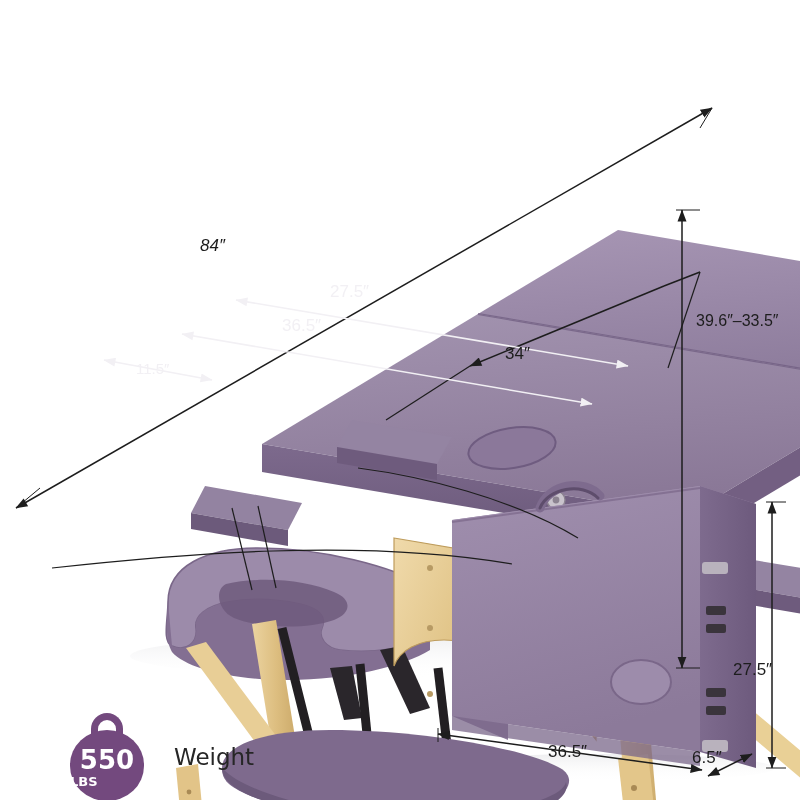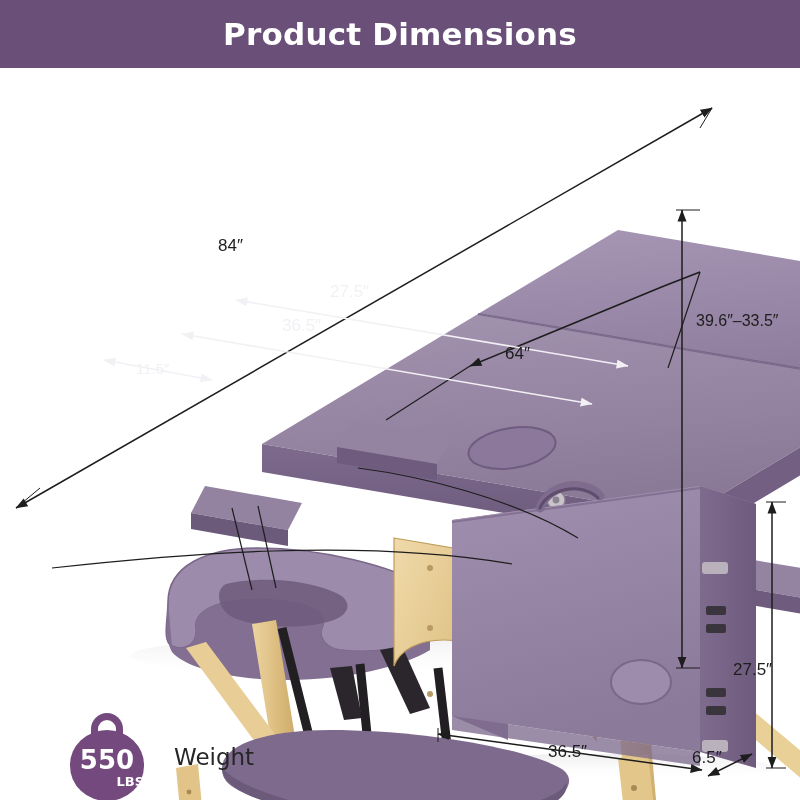--- a/index.html
+++ b/index.html
@@ -27,34 +27,31 @@
       display:flex;align-items:center;gap:30px;}
   #weight-badge{position:relative;width:74px;height:88px;}
   #weight-badge .handle{position:absolute;left:21px;top:0;width:32px;height:32px;
       border:7px solid #73497E;border-bottom:none;
       border-radius:16px 16px 0 0;box-sizing:border-box;}
   #weight-badge .body{position:absolute;left:0;top:17px;width:74px;height:71px;
       background:#73497E;border-radius:37px/35px;}
   #weight-badge .num{position:absolute;left:0;top:34px;width:74px;text-align:center;
       color:#fff;font-size:26px;font-weight:bold;line-height:1;
       font-family:"DejaVu Sans","Liberation Sans",sans-serif;}
-  #weight-badge .unit{position:absolute;left:0;top:62px;width:74px;text-align:right;
+  #weight-badge .unit{position:absolute;left:0;top:62px;width:74px;text-align:left;
       color:#fff;font-size:13px;font-weight:bold;line-height:1;
       font-family:"DejaVu Sans","Liberation Sans",sans-serif;}
   #weight-text{display:flex;flex-direction:row;color:#262626;font-size:23px;
       line-height:1.22;font-family:"DejaVu Sans","Liberation Sans",sans-serif;justify-content:center;}
 </style>
 </head>
 <body>
 
 <div id="page">
 
-  <div id="header-banner">
-    <div id="page-title">Product Dimensions</div>
-  </div>
 
   <div id="stage">
 
     <svg width="800" height="732" viewBox="0 0 800 732">
       <defs>
         <linearGradient id="gTopA" x1="0" y1="0" x2="0.35" y2="1">
           <stop offset="0" stop-color="#A796B4"></stop>
           <stop offset="1" stop-color="#8D7C9C"></stop>
         </linearGradient>
         <linearGradient id="gTopB" x1="0" y1="0" x2="0.3" y2="1">
@@ -295,29 +292,29 @@
         <line x1="766" y1="434" x2="786" y2="434" stroke-width="1"></line>
         <line x1="766" y1="700" x2="786" y2="700" stroke-width="1"></line>
 
         <line x1="438" y1="666" x2="702" y2="702" marker-start="url(#arrowStart)" marker-end="url(#arrowEnd)"></line>
         <line x1="438" y1="660" x2="438" y2="674" stroke-width="1"></line>
 
         <line x1="708" y1="708" x2="752" y2="686" marker-start="url(#arrowStart)" marker-end="url(#arrowEnd)"></line>
       </g>
     </svg>
 
-    <div class="dim" style="left:218px;top:168px;">84″</div>
+    <div class="dim" style="left:200px;top:168px;font-style:italic;">84″</div>
 
     <div class="dim light" style="left:330px;top:214px;">27.5″</div>
 
     <div class="dim light" style="left:282px;top:248px;">36.5″</div>
 
     <div class="dim light" style="left:136px;top:292px;font-size:15px;">11.5″</div>
 
-    <div class="dim" style="left:505px;top:276px;">64″</div>
+    <div class="dim" style="left:505px;top:276px;">34″</div>
 
     <div class="dim" style="left:696px;top:244px;font-size:16px;">39.6″–33.5″</div>
 
     <div class="dim" style="left:733px;top:592px;">27.5″</div>
 
     <div class="dim" style="left:548px;top:674px;">36.5″</div>
 
     <div class="dim" style="left:692px;top:680px;text-align:center;">6.5″</div>
 
     <div id="weight-capacity">

